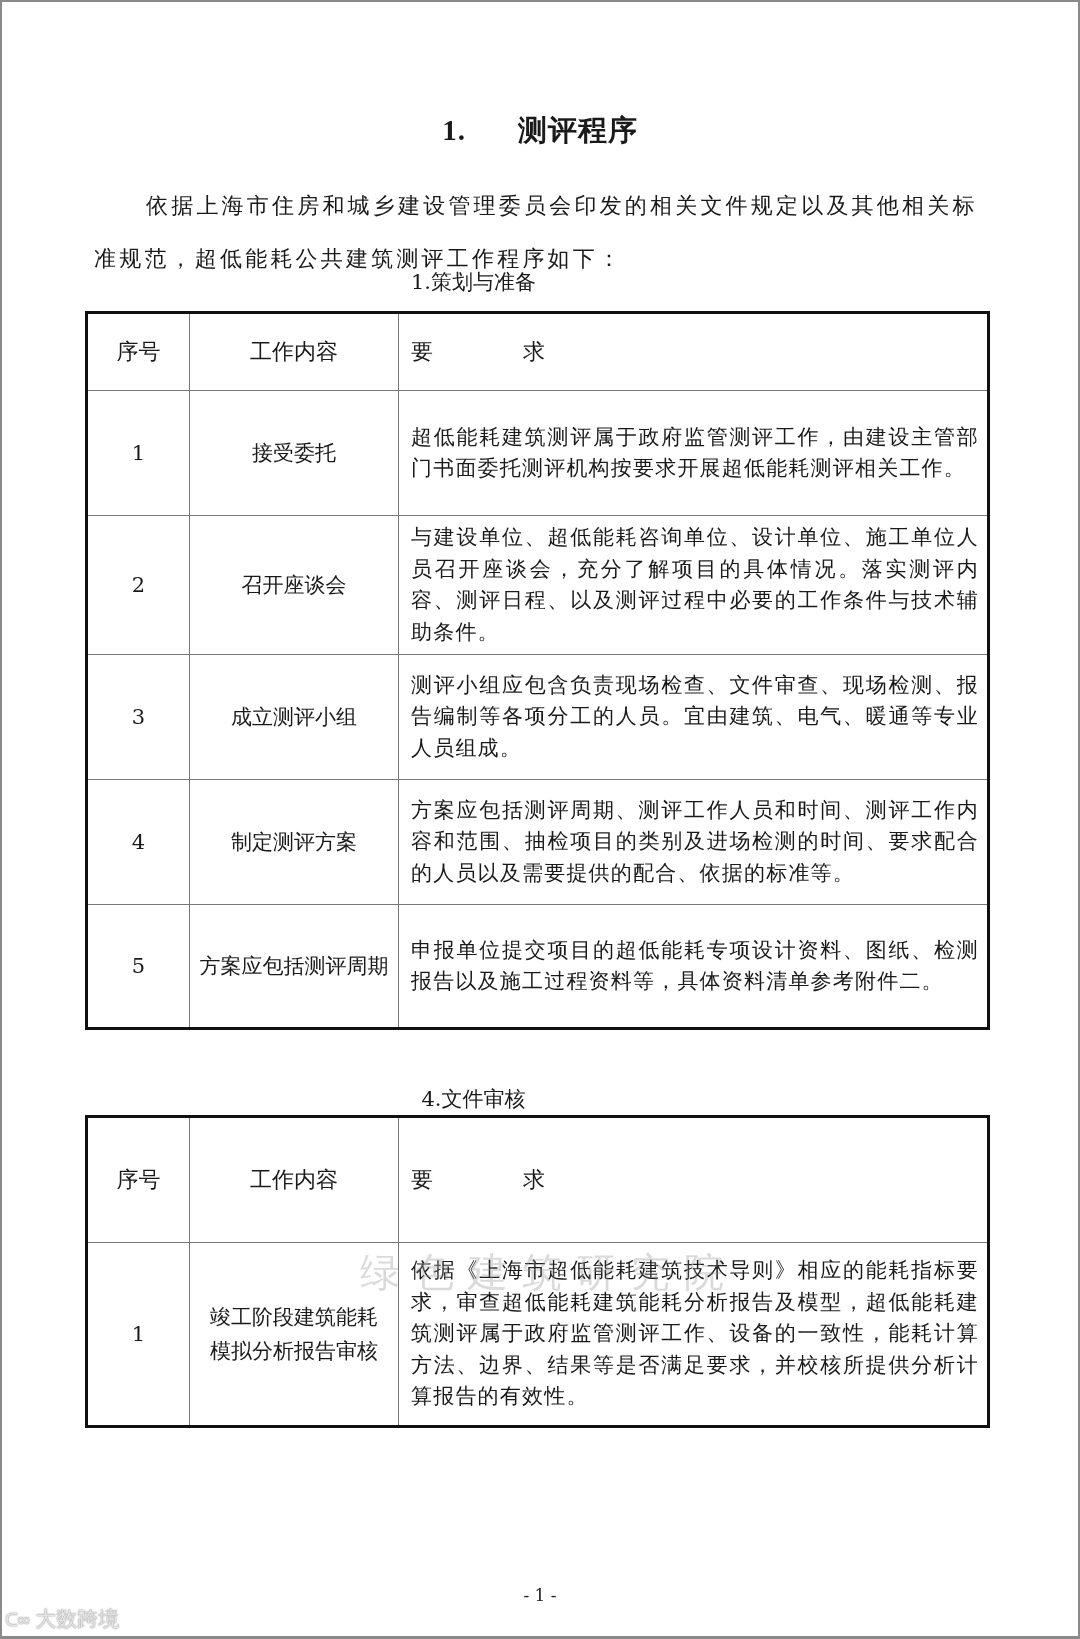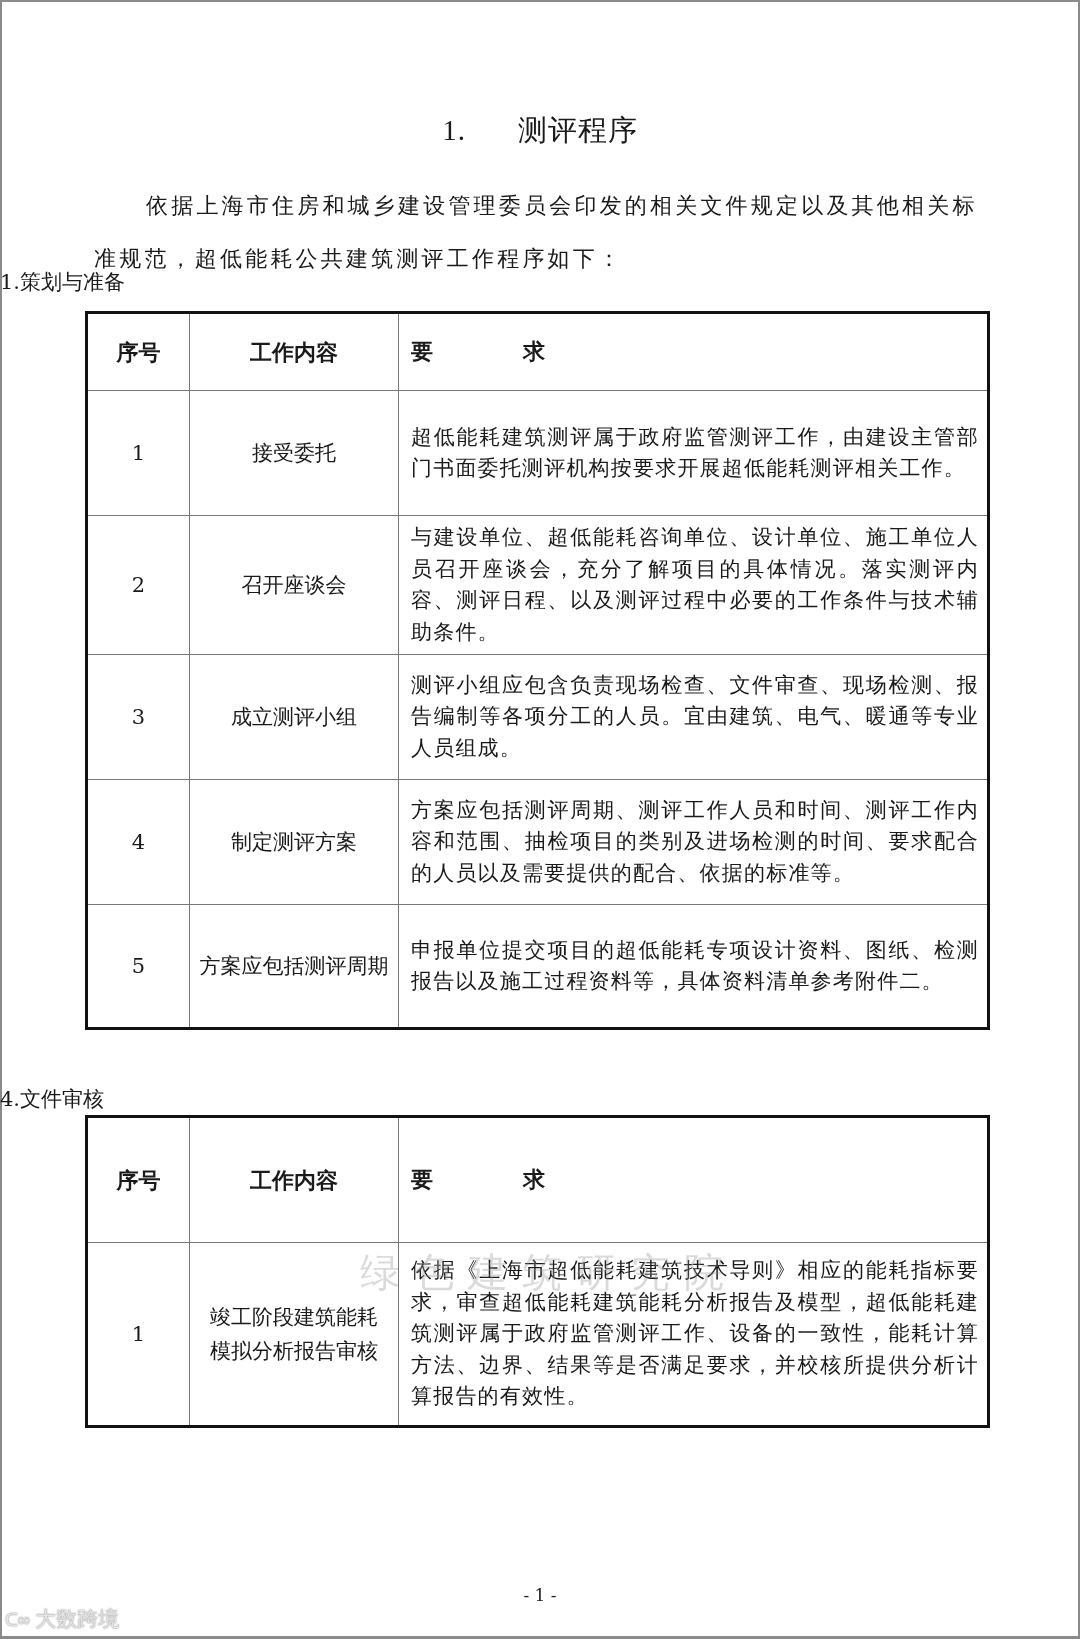--- a/index.html
+++ b/index.html
@@ -6,38 +6,38 @@
   body {
     width: 1080px; height: 1639px; background: #ffffff; position: relative; overflow: hidden;
     font-family: "DejaVu Serif", "Liberation Serif", serif; color: #1a1a1a;
   }
   .page-frame {
     position: absolute; left: 0; top: 0; width: 1080px; height: 1639px;
     box-sizing: border-box; border: 2px solid #8a8a8a; border-bottom-width: 3px;
   }
   .heading {
     position: absolute; top: 92px; left: 0; width: 1080px; text-align: center;
-    font-size: 29px; font-weight: normal; letter-spacing: 1px;
+    font-size: 29px; font-weight: bold; letter-spacing: 1px;
   }
   .heading .num { display: inline-block; margin-right: 52px; font-family: "Liberation Serif", serif; }
   .intro {
     position: absolute; left: 87px; top: 172px; width: 905px;
     font-size: 22px; line-height: 53px; text-indent: 52px; letter-spacing: 3.2px;
   }
   .caption {
-    position: absolute; left: 0; width: 947px; font-size: 21px;
+    position: absolute; left: 0; width: 947px; text-align: center; font-size: 21px;
   }
   table.req {
     position: absolute; left: 85px; width: 905px; border-collapse: collapse;
     border: 3px solid #111; table-layout: fixed;
   }
   table.req td, table.req th {
     border: 1px solid #777; font-size: 21px; font-weight: normal; vertical-align: middle;
   }
-  table.req th { font-weight: bold; font-size: 22px; }
+  table.req th { font-weight: normal; font-size: 22px; }
   .c-num { width: 69px; text-align: center; }
   .c-task { width: 196px; text-align: center; line-height: 34px; padding: 0 6px; }
   .c-req { padding: 6px 8px 6px 12px; line-height: 31.5px; letter-spacing: 1.2px; text-align: justify; }
   th.c-req { letter-spacing: 0; }
   th.c-req span.gap { display: inline-block; width: 90px; }
   th.c-num { line-height: 32px; }
   .watermark {
     position: absolute; left: 360px; top: 1245px; font-size: 40px; color: rgba(150,150,150,0.35);
     letter-spacing: 14px; pointer-events: none; font-family: "DejaVu Sans", sans-serif;
   }

